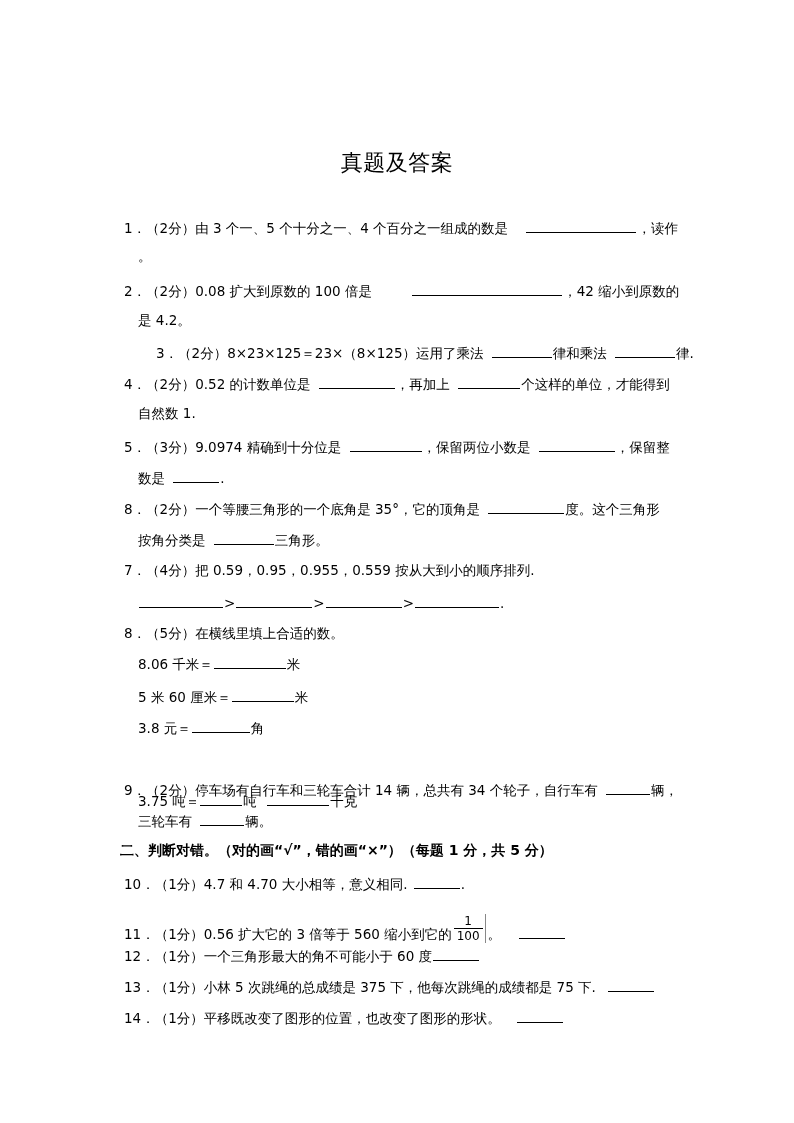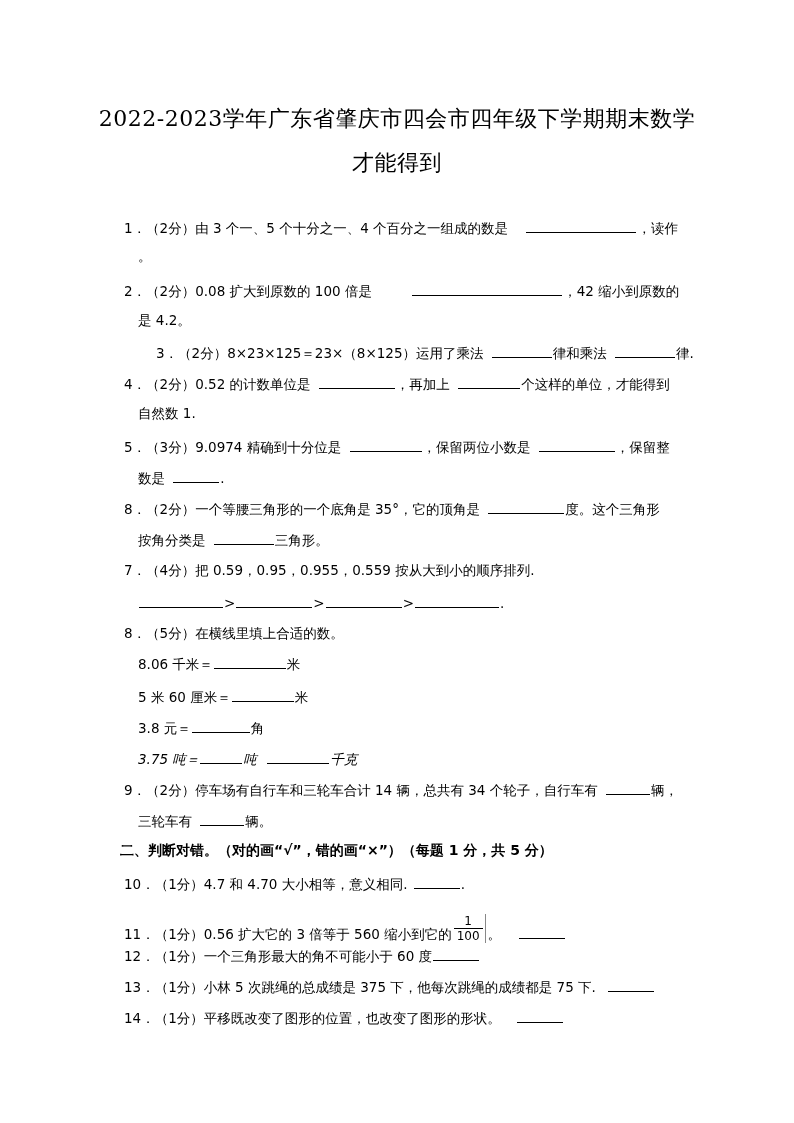--- a/index.html
+++ b/index.html
@@ -22,22 +22,21 @@
           font-size: 12px; line-height: 14px; margin: 0 2px; position: relative; top: -6px;
           border-right: 1px solid #888; padding-right: 2px; }
   .frac .num { display: block; border-bottom: 1px solid #000; padding: 0 3px; }
   .frac .den { display: block; padding: 0 3px; }
 </style>
 </head>
 <body>
 
 <div class="page">
 
-  <div class="title title1">2022-2023学年广东省肇庆市四会市四年级下学期期末数学</div>
-  <div class="title title2">才能得到</div>
+  <div class="title title2">真题及答案</div>
 
 
   <div class="line q" style="top:218px;">
     <span>1．（2分）由 3 个一、5 个十分之一、4 个百分之一组成的数是</span>
     <span class="blank" style="width:110px;margin-left:14px;"></span><span>，读作</span>
   </div>
   <div class="line c" style="top:248px;">
     <span>。</span>
   </div>
 
@@ -95,21 +94,21 @@
   </div>
   <div class="line c" style="top:654px;">
     <span>8.06 千米＝</span><span class="blank" style="width:72px;"></span><span>米</span>
   </div>
   <div class="line c" style="top:687px;">
     <span>5 米 60 厘米＝</span><span class="blank" style="width:62px;"></span><span>米</span>
   </div>
   <div class="line c" style="top:718px;">
     <span>3.8 元＝</span><span class="blank" style="width:58px;"></span><span>角</span>
   </div>
-  <div class="line c" style="top:749px;font-style:italic;">
+  <div class="line c" style="top:791px;">
     <span>3.75 吨＝</span><span class="blank" style="width:42px;"></span><span>吨</span>
     <span class="blank" style="width:62px;margin-left:6px;"></span><span>千克</span>
   </div>
 
   <div class="line q" style="top:780px;">
     <span>9．（2分）停车场有自行车和三轮车合计 14 辆，总共有 34 个轮子，自行车有</span>
     <span class="blank" style="width:44px;margin-left:4px;"></span><span>辆，</span>
   </div>
   <div class="line c" style="top:811px;">
     <span>三轮车有</span>

